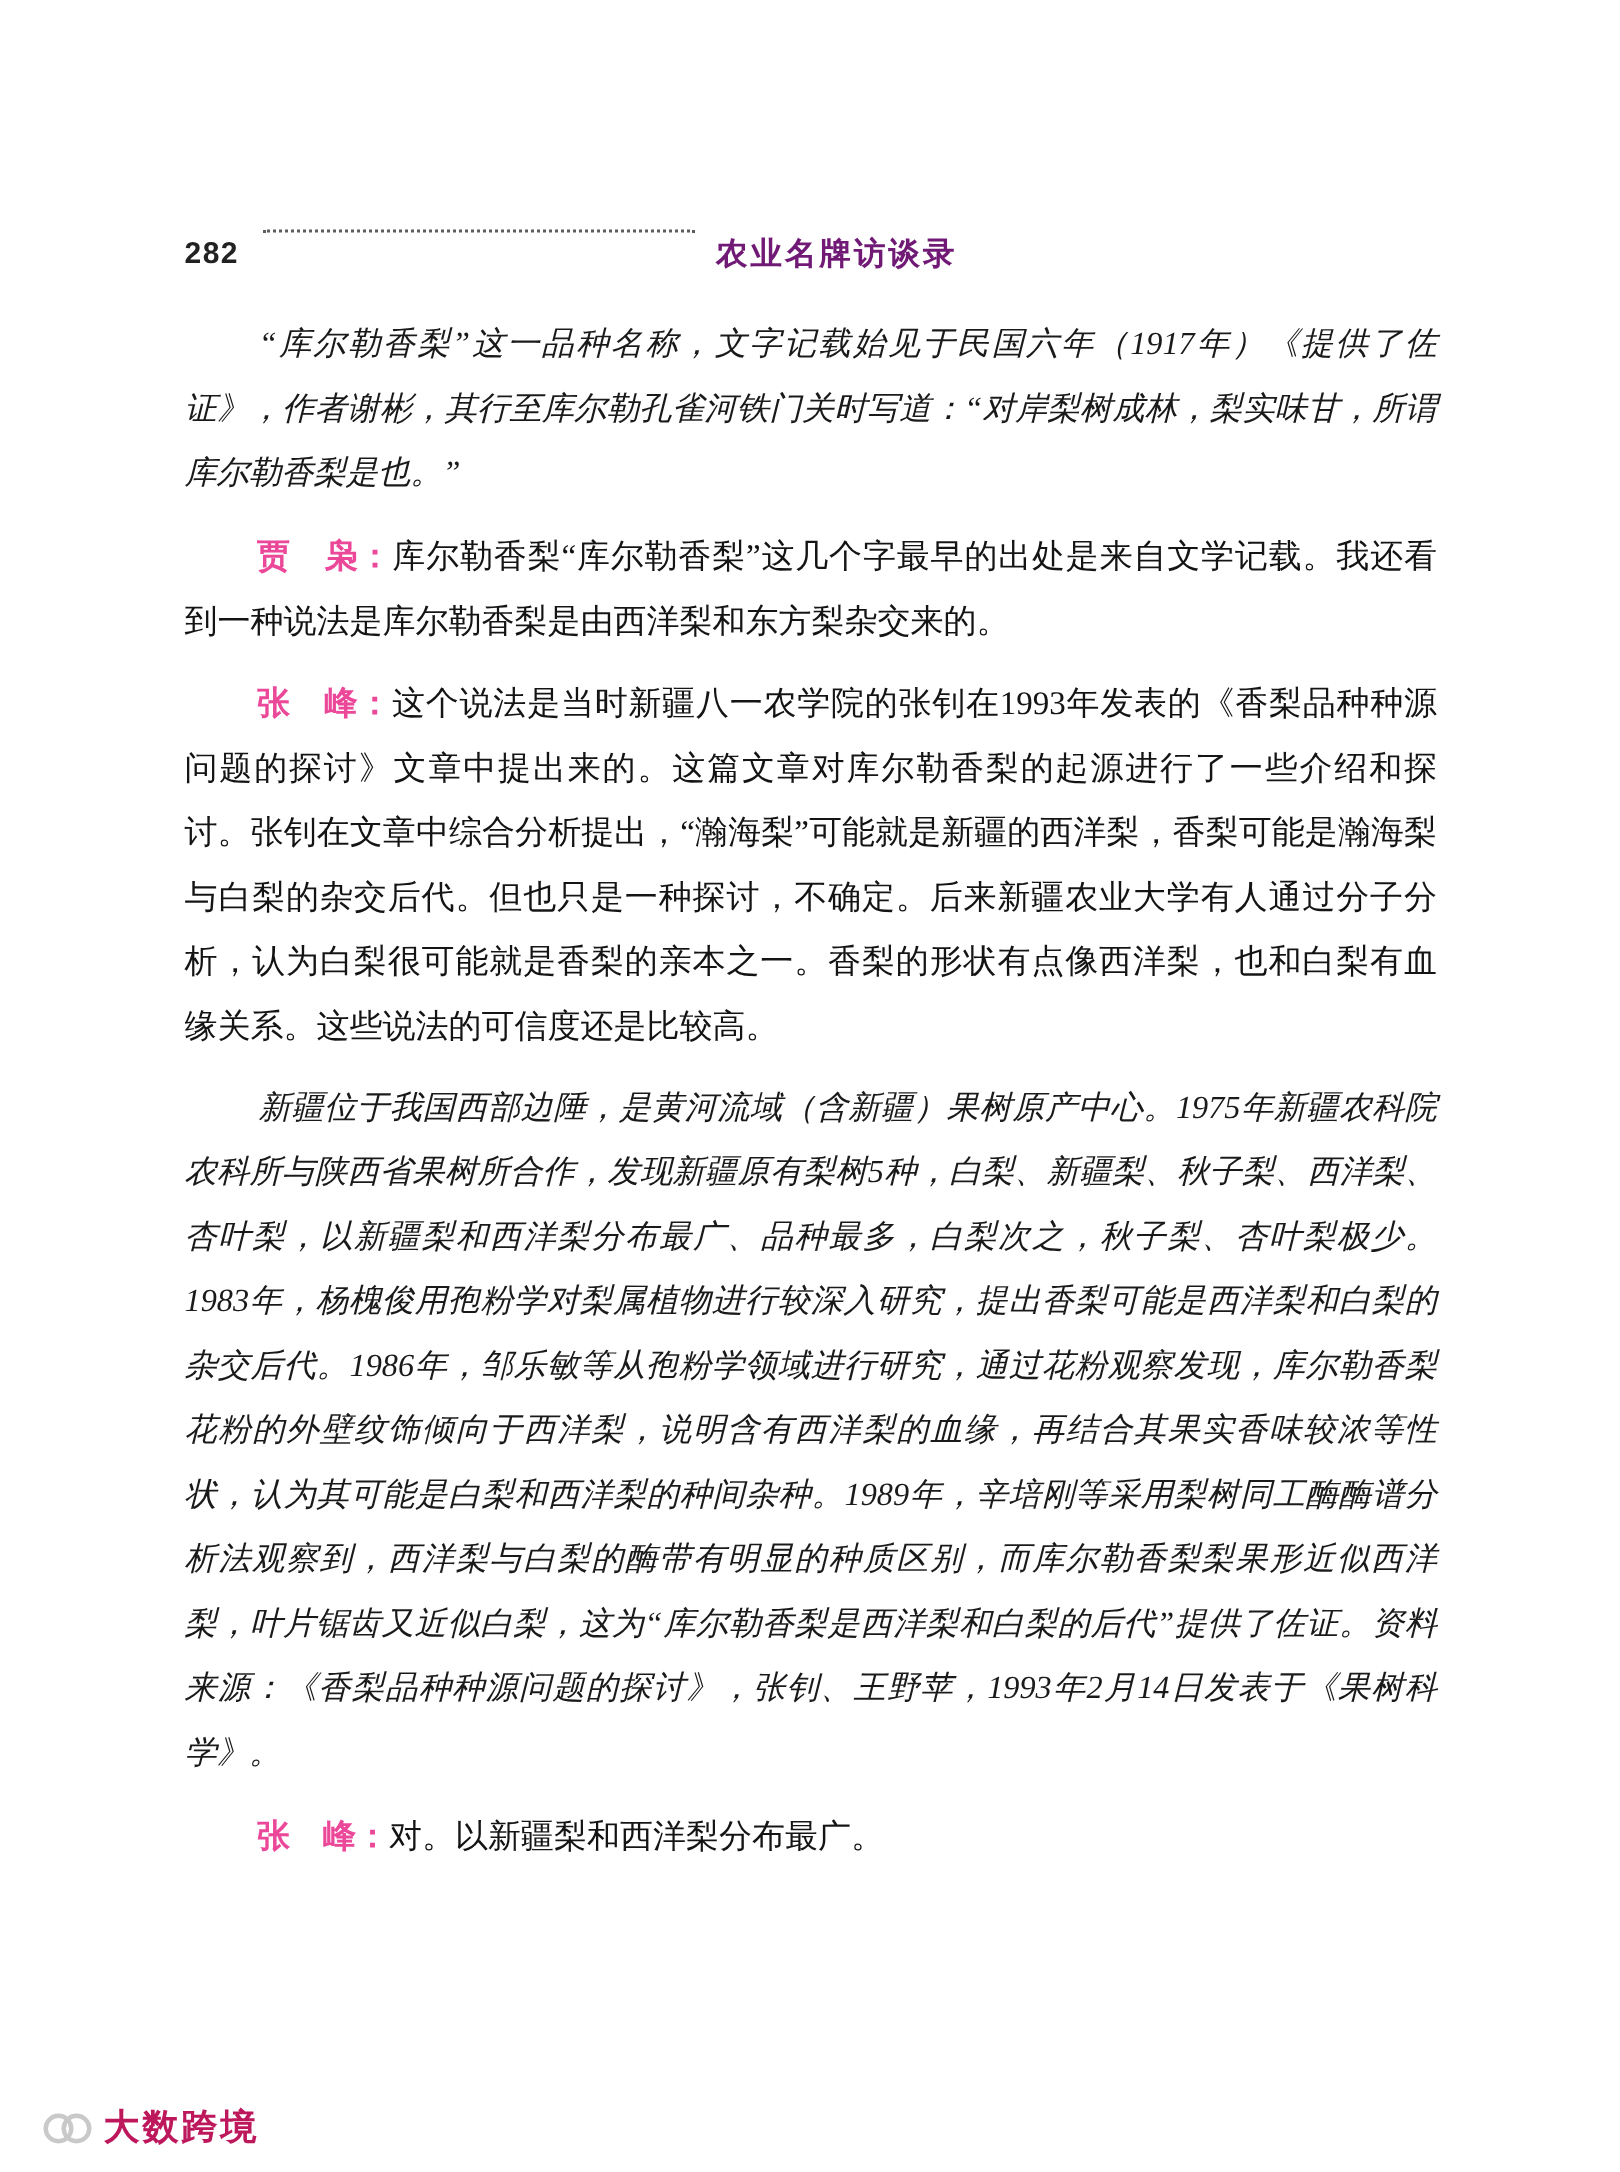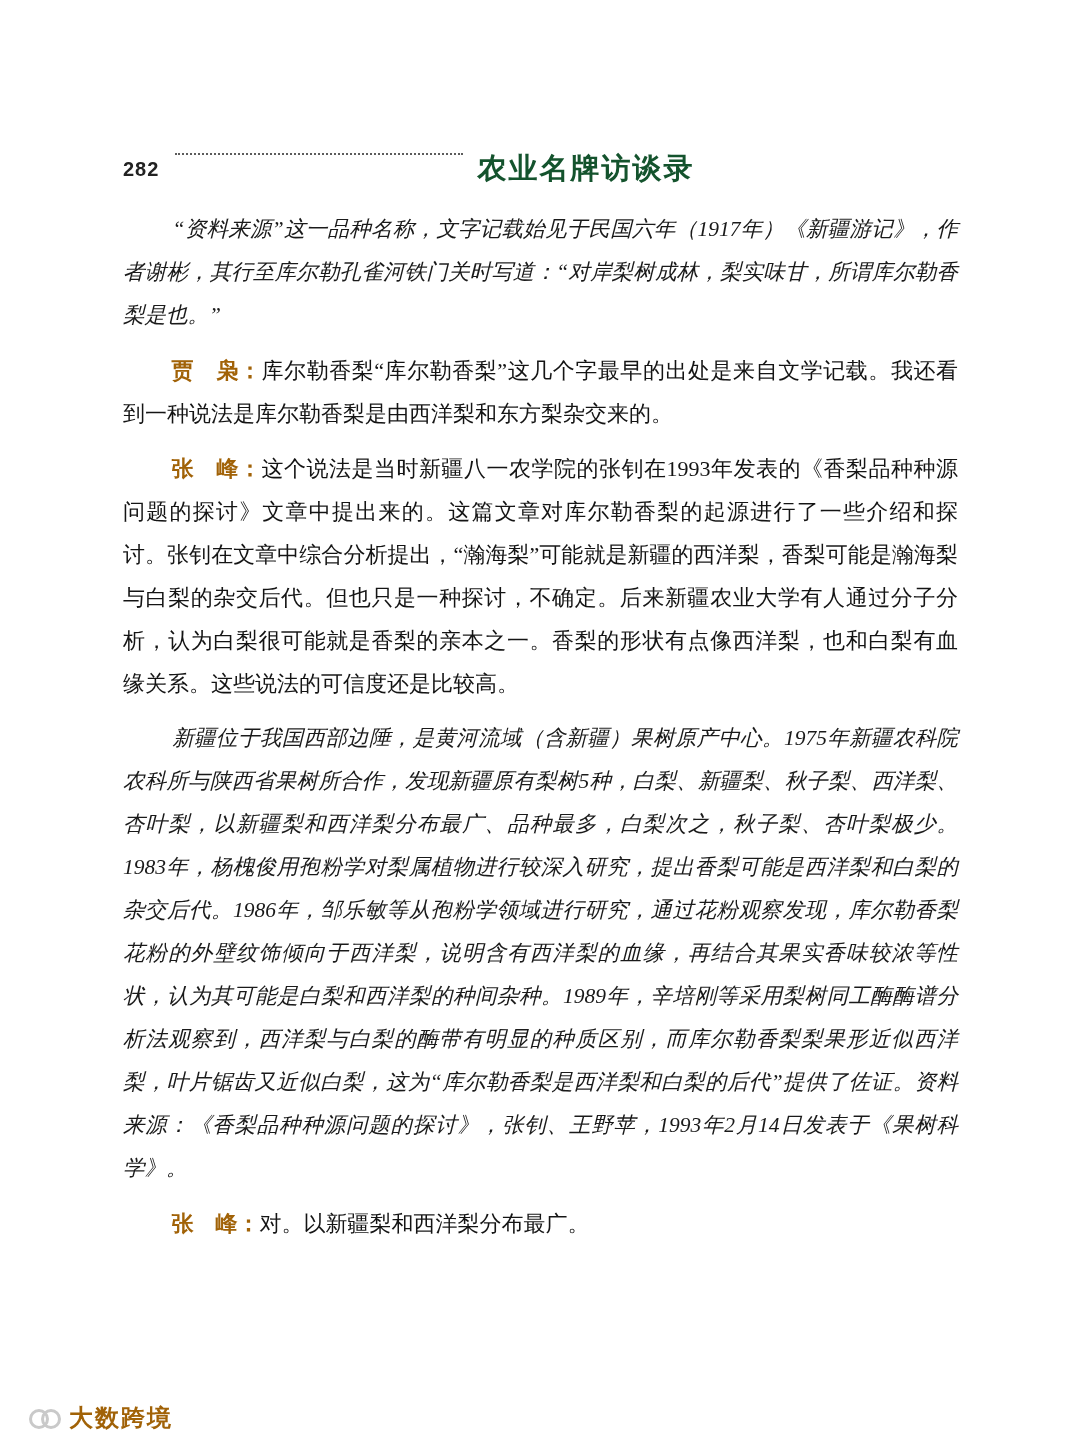--- a/index.html
+++ b/index.html
@@ -26,56 +26,56 @@
     letter-spacing: 1px;
     color: #222222;
   }
   .leader {
     width: 288px;
     height: 0;
     border-top: 2px dotted #5c5c5c;
     margin: 2px 14px 0 16px;
   }
   .header-title {
-    font-size: 29px;
+    font-size: 21px;
     font-weight: 600;
     letter-spacing: 2px;
-    color: #14532d;
+    color: #701a75;
   }
 
   
   .bodytext {
     margin-top: 42px;
     font-size: 22px;
     line-height: 43px;
     text-align: justify;
   }
   .bodytext p { margin: 0 0 12px 0; }
 
   .dialogue { text-indent: 2.2em; }
-  .speaker { font-weight: 700; color: #a16207; }
+  .speaker { font-weight: 700; color: #ec4899; }
 
   .quote {
     margin: 2px 20px 14px 76px;
     text-indent: 2.3em;
     font-size: 21.5px;
     line-height: 43px;
     font-style: italic;
     color: #1a1a1a;
   }
 
   
   .watermark {
     position: absolute;
     left: 28px;
     bottom: 14px;
     display: flex;
     align-items: center;
     gap: 9px;
-    color: #a16207;
+    color: #be185d;
     font-family: "Liberation Sans", "DejaVu Sans", sans-serif;
     font-size: 24px;
     font-weight: 700;
     letter-spacing: 2px;
   }
   .wm-icon { position: relative; width: 32px; height: 24px; }
   .wm-icon::before, .wm-icon::after {
     content: "";
     position: absolute;
     top: 3px;
@@ -94,21 +94,21 @@
   <div class="content">
 
     <div class="header">
       <span class="page-num">282</span>
       <span class="leader"></span>
       <span class="header-title">农业名牌访谈录</span>
     </div>
 
     <div class="bodytext">
 
-      <p class="quote">“资料来源”这一品种名称，文字记载始见于民国六年（1917年）《新疆游记》，作者谢彬，其行至库尔勒孔雀河铁门关时写道：“对岸梨树成林，梨实味甘，所谓库尔勒香梨是也。”</p>
+      <p class="quote">“库尔勒香梨”这一品种名称，文字记载始见于民国六年（1917年）《提供了佐证》，作者谢彬，其行至库尔勒孔雀河铁门关时写道：“对岸梨树成林，梨实味甘，所谓库尔勒香梨是也。”</p>
 
       <p class="dialogue"><span class="speaker">贾　枭：</span><span class="dtext">库尔勒香梨“库尔勒香梨”这几个字最早的出处是来自文学记载。我还看到一种说法是库尔勒香梨是由西洋梨和东方梨杂交来的。</span></p>
 
       <p class="dialogue"><span class="speaker">张　峰：</span><span class="dtext">这个说法是当时新疆八一农学院的张钊在1993年发表的《香梨品种种源问题的探讨》文章中提出来的。这篇文章对库尔勒香梨的起源进行了一些介绍和探讨。张钊在文章中综合分析提出，“瀚海梨”可能就是新疆的西洋梨，香梨可能是瀚海梨与白梨的杂交后代。但也只是一种探讨，不确定。后来新疆农业大学有人通过分子分析，认为白梨很可能就是香梨的亲本之一。香梨的形状有点像西洋梨，也和白梨有血缘关系。这些说法的可信度还是比较高。</span></p>
 
       <p class="quote">新疆位于我国西部边陲，是黄河流域（含新疆）果树原产中心。1975年新疆农科院农科所与陕西省果树所合作，发现新疆原有梨树5种，白梨、新疆梨、秋子梨、西洋梨、杏叶梨，以新疆梨和西洋梨分布最广、品种最多，白梨次之，秋子梨、杏叶梨极少。1983年，杨槐俊用孢粉学对梨属植物进行较深入研究，提出香梨可能是西洋梨和白梨的杂交后代。1986年，邹乐敏等从孢粉学领域进行研究，通过花粉观察发现，库尔勒香梨花粉的外壁纹饰倾向于西洋梨，说明含有西洋梨的血缘，再结合其果实香味较浓等性状，认为其可能是白梨和西洋梨的种间杂种。1989年，辛培刚等采用梨树同工酶酶谱分析法观察到，西洋梨与白梨的酶带有明显的种质区别，而库尔勒香梨梨果形近似西洋梨，叶片锯齿又近似白梨，这为“库尔勒香梨是西洋梨和白梨的后代”提供了佐证。资料来源：《香梨品种种源问题的探讨》，张钊、王野苹，1993年2月14日发表于《果树科学》。</p>
 
 
       <p class="dialogue"><span class="speaker">张　峰：</span><span class="dtext">对。以新疆梨和西洋梨分布最广。</span></p>
 

